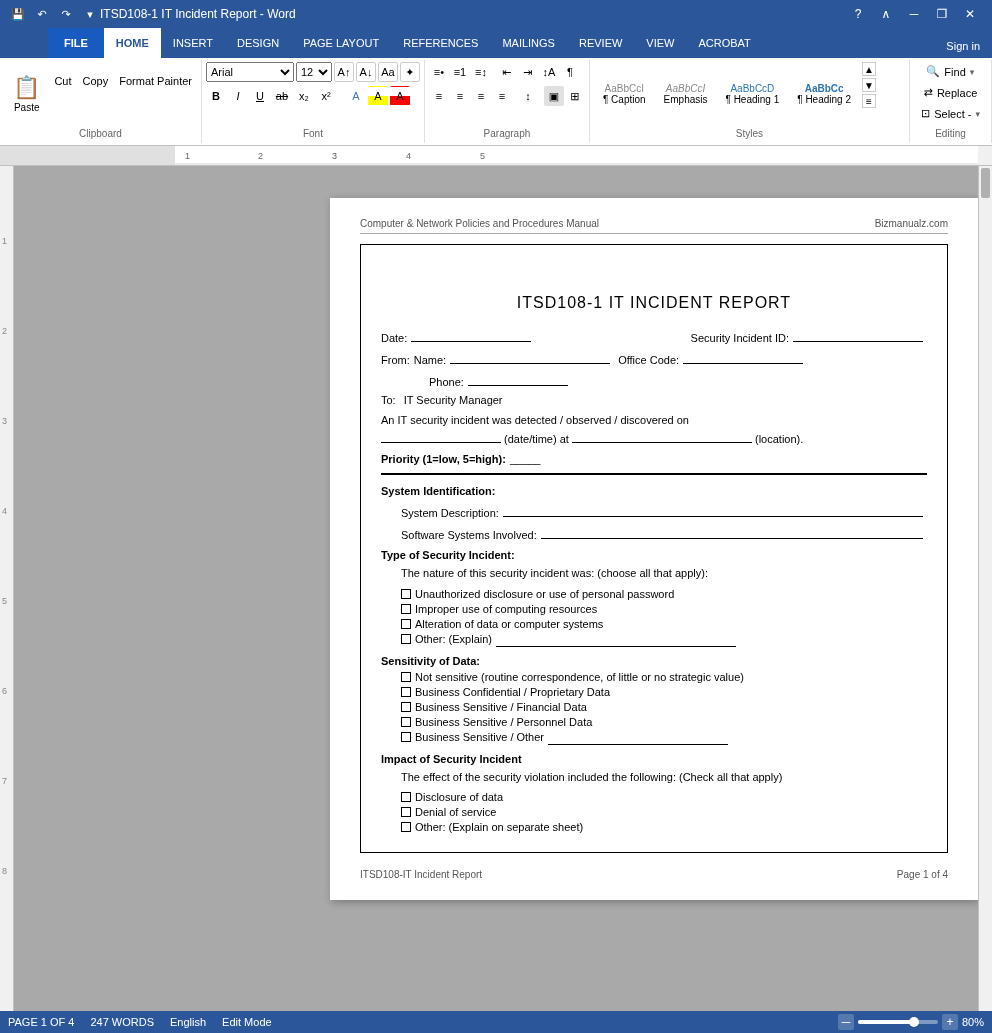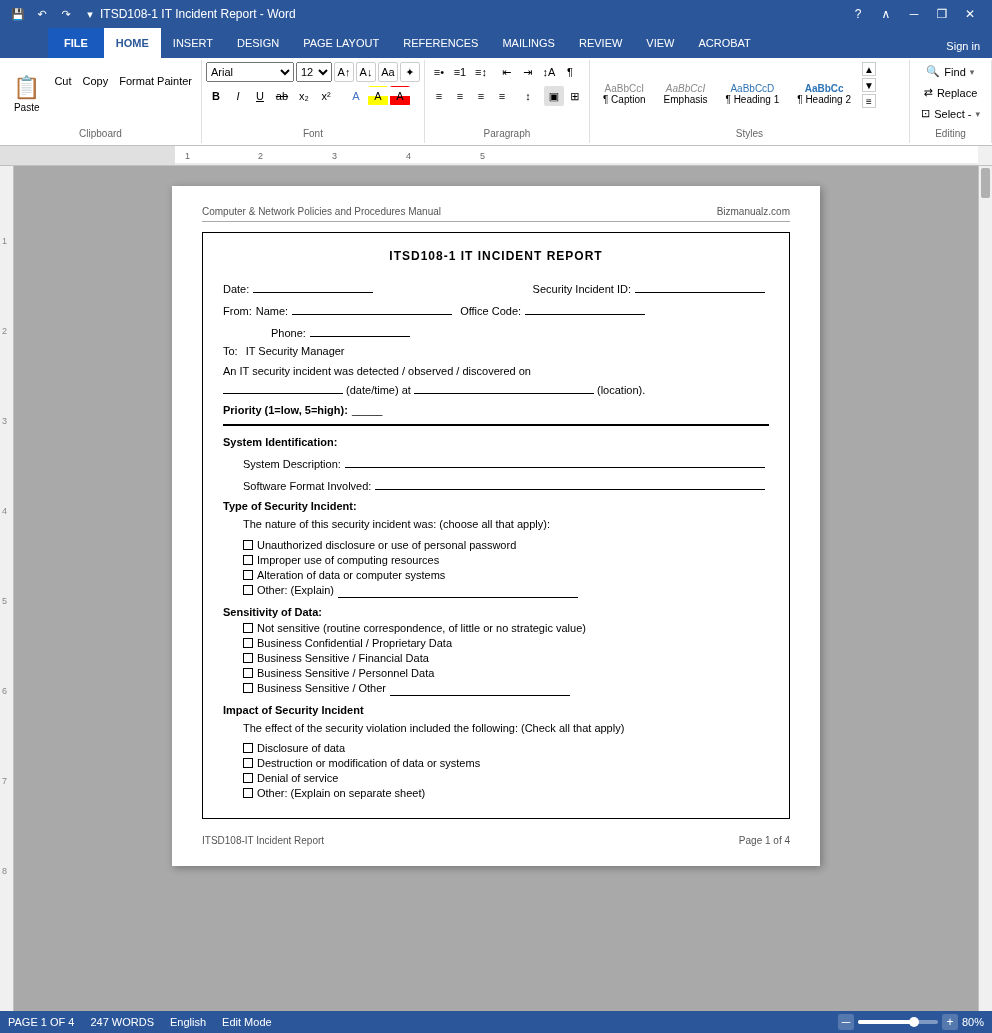--- a/index.html
+++ b/index.html
@@ -133,24 +133,24 @@
       height: calc(1033px - 28px - 30px - 88px - 20px - 22px);
       overflow: hidden;
     }
     #left-ruler { width: 14px; background: #f0f0f0; border-right: 1px solid #c0c0c0; display: flex; flex-direction: column; font-size: 9px; color: #888; padding-top: 30px; }
     #left-ruler span { margin-left: 2px; line-height: 90px; }
 
     #doc-area {
       flex: 1;
       background: #a9a9a9;
       overflow-y: auto;
-      padding: 20px 0;
+      padding: 32px 0;
       display: flex;
       flex-direction: column;
-      align-items: center;
+      align-items: flex-end;
     }
     #scrollbar { width: 14px; background: #f0f0f0; border-left: 1px solid #c0c0c0; }
 
     
     #page {
       width: 648px;
       background: white;
       padding: 20px 30px;
       box-shadow: 2px 2px 8px rgba(0,0,0,0.3);
       font-family: Arial, sans-serif;
@@ -168,24 +168,25 @@
       margin-bottom: 10px;
     }
 
     
     .report-border {
       border: 1.5px solid black;
       padding: 16px 20px;
     }
     .report-title {
       text-align: center;
-      font-size: 12px;
-      font-weight: bold;
+      font-size: 16px;
+      font-weight: normal;
       letter-spacing: 1px;
       margin-bottom: 16px;
+      margin-top: 33px;
     }
     .field-row {
       display: flex;
       align-items: baseline;
       margin-bottom: 6px;
       font-size: 11px;
     }
     .field-label { font-weight: normal; white-space: nowrap; }
     .field-line {
       border-bottom: 1px solid black;
@@ -480,21 +481,21 @@
         <div class="section-divider"></div>
 
         <div class="section-heading">System Identification:</div>
 
         <div class="field-row indent">
           <span class="field-label">System Description:</span>
           <span class="field-line"></span>
         </div>
 
         <div class="field-row indent">
-          <span class="field-label">Software Format Involved:</span>
+          <span class="field-label">Software Systems Involved:</span>
           <span class="field-line"></span>
         </div>
 
         <div class="sub-heading">Type of Security Incident:</div>
         <div class="desc-text indent">The nature of this security incident was:  (choose all that apply):</div>
 
         <div class="indent">
           <div class="checkbox-item">
             <span class="cb"></span>
             <span>Unauthorized disclosure or use of personal password</span>
@@ -540,24 +541,20 @@
           </div>
         </div>
 
         <div class="sub-heading">Impact of Security Incident</div>
         <div class="desc-text indent">The effect of the security violation included the following:  (Check all that apply)</div>
 
         <div class="indent">
           <div class="checkbox-item">
             <span class="cb"></span>
             <span>Disclosure of data</span>
-          </div>
-          <div class="checkbox-item">
-            <span class="cb"></span>
-            <span>Destruction or modification of data or systems</span>
           </div>
           <div class="checkbox-item">
             <span class="cb"></span>
             <span>Denial of service</span>
           </div>
           <div class="checkbox-item">
             <span class="cb"></span>
             <span>Other: (Explain on separate sheet)</span>
           </div>
         </div>

